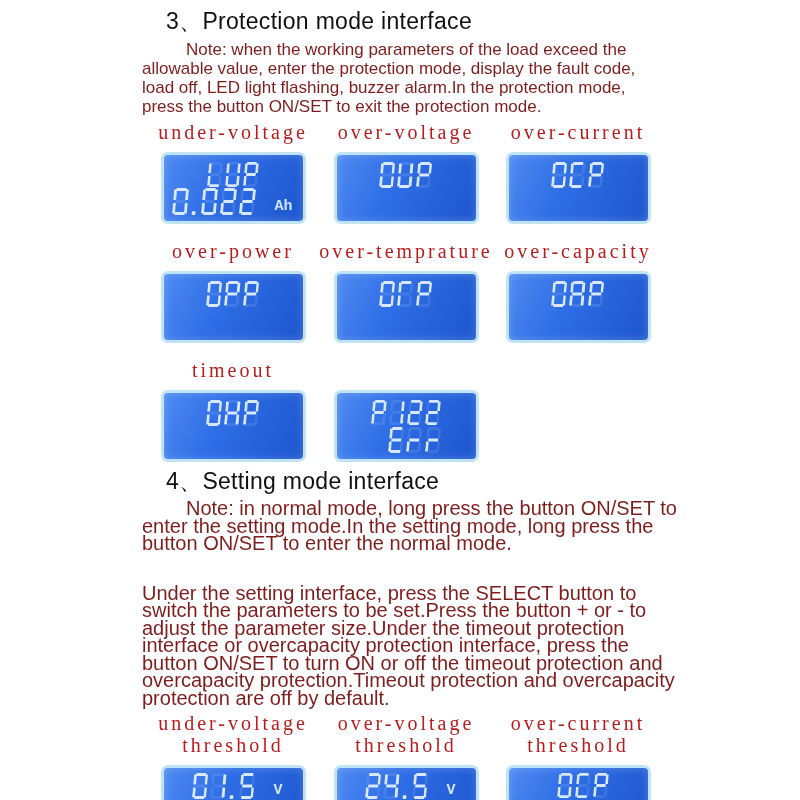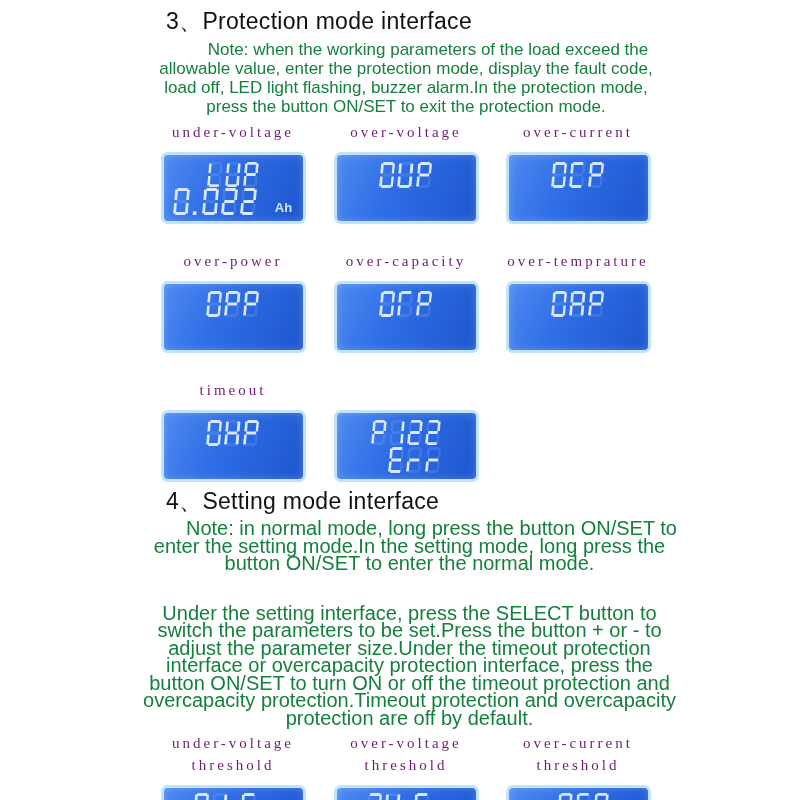--- a/index.html
+++ b/index.html
@@ -2,56 +2,56 @@
 <html><head>
 <meta charset="utf-8">
 <style>
   html,body{margin:0;padding:0;background:#ffffff;}
   .page{position:relative;width:800px;height:800px;margin:0 auto;background:#ffffff;
         font-family:"Liberation Sans",sans-serif;color:#141414;overflow:hidden;}
 
   
   .h-num{font-size:23px;letter-spacing:.3px;margin:6px 0 2px 166px;font-weight:400;color:#111;}
   .h-num.second{margin-top:4px;}
-  .note{margin:3px 130px 0 142px;width:528px;font-size:17px;line-height:19px;color:#15803d;
-        text-indent:44px;text-align:center;}
+  .note{margin:3px 130px 0 142px;width:528px;font-size:17px;line-height:19px;color:#7f1d1d;
+        text-indent:44px;}
   .note.noindent{text-indent:0;margin-top:32px;}
   .note.s4{font-size:20px;line-height:17.5px;width:535px;}
 
   
-  .mlabel{font-family:"Liberation Serif",serif;font-size:15px;letter-spacing:3px;
-          color:#701a75;white-space:nowrap;line-height:22px;text-align:center;}
+  .mlabel{font-family:"Liberation Serif",serif;font-size:20px;letter-spacing:3px;
+          color:#b91c1c;white-space:nowrap;line-height:22px;text-align:center;}
 
   
   .grid{display:grid;grid-template-columns:174px 172px 172px;margin-left:146px;
         justify-items:center;align-items:start;}
   .labels{margin-top:5px;}
   .lcds{margin-top:9px;}
-  .labels2{margin-top:26px;}
+  .labels2{margin-top:16px;}
   .labels4{margin-top:5px;}
 
   
   .lcd{position:relative;width:145px;height:72px;box-sizing:border-box;border-radius:7px;
        border:3px solid #bfe3f7;
        background:linear-gradient(115deg,#4e8af1 0%,#2f6ee6 40%,#1d56ce 100%);
        box-shadow:inset 0 0 8px rgba(255,255,255,.22);}
   .line{position:absolute;left:5px;right:5px;display:flex;justify-content:center;
         align-items:flex-end;}
   .line.t{top:7px;}
   .line.b{bottom:6px;}
   .line.t2{top:5px;}
   .line.ra{justify-content:flex-end;padding-right:6px;}
   .line.shift{padding-left:18px;}
   .line.shift-sm{padding-left:10px;}
   .seg{display:flex;gap:4px;transform:skewX(-5deg);}
   .seg svg{height:var(--sh,25px);width:auto;display:block;}
   .seg .on{fill:#d8e8ff;}
   .seg .off{fill:rgba(216,236,255,0.12);}
   .sh27{--sh:27px;} .sh26{--sh:26px;} .sh25{--sh:25px;}
-  .unit{font-family:Liberation Sans, sans-serif;font-weight:bold;font-size:13px;
+  .unit{font-family:Liberation Mono, monospace;font-weight:bold;font-size:15px;
         color:#cfe2fb;margin-left:19px;line-height:1;padding-bottom:1px;}
   .setbadge{position:absolute;left:16px;bottom:7px;font-family:"Liberation Sans",sans-serif;
         font-weight:bold;font-size:11.5px;letter-spacing:.6px;color:#d6e7fe;}
 </style>
 </head>
 <body>
 
 <div class="page">
 
   <div class="h-num">3、Protection mode interface</div>
@@ -204,22 +204,22 @@
               <rect class="on" x="0" y="2" width="4" height="14" rx="1"></rect>
               <rect class="on" x="3" y="16" width="14" height="4" rx="1"></rect>
             </svg>
           </span>
       </div>
     </div>
   </div>
 
   <div class="grid labels2">
     <div class="mlabel">over-power</div>
+    <div class="mlabel">over-temprature</div>
     <div class="mlabel">over-capacity</div>
-    <div class="mlabel">over-temprature</div>
   </div>
 
   <div class="grid lcds">
     <div class="lcd">
       <div class="line t">
         <span class="seg sh26">
             <svg viewBox="0 0 20 36">
               <rect class="on" x="3" y="0" width="14" height="4" rx="1"></rect>
               <rect class="on" x="16" y="2" width="4" height="14" rx="1"></rect>
               <rect class="on" x="16" y="20" width="4" height="14" rx="1"></rect>

